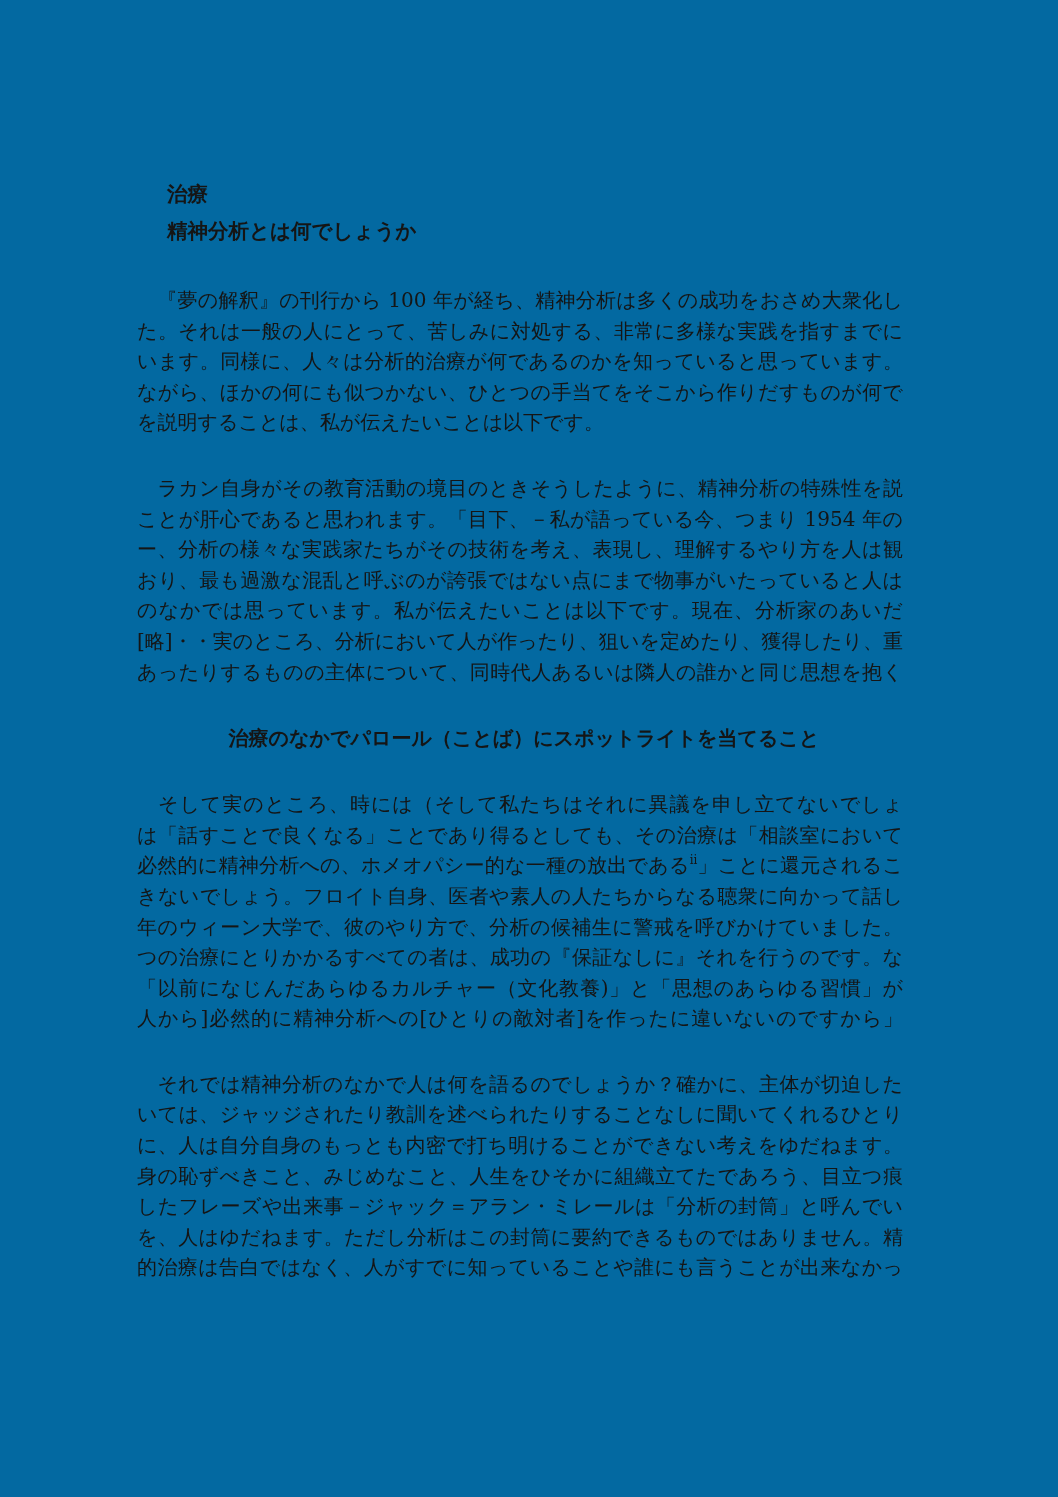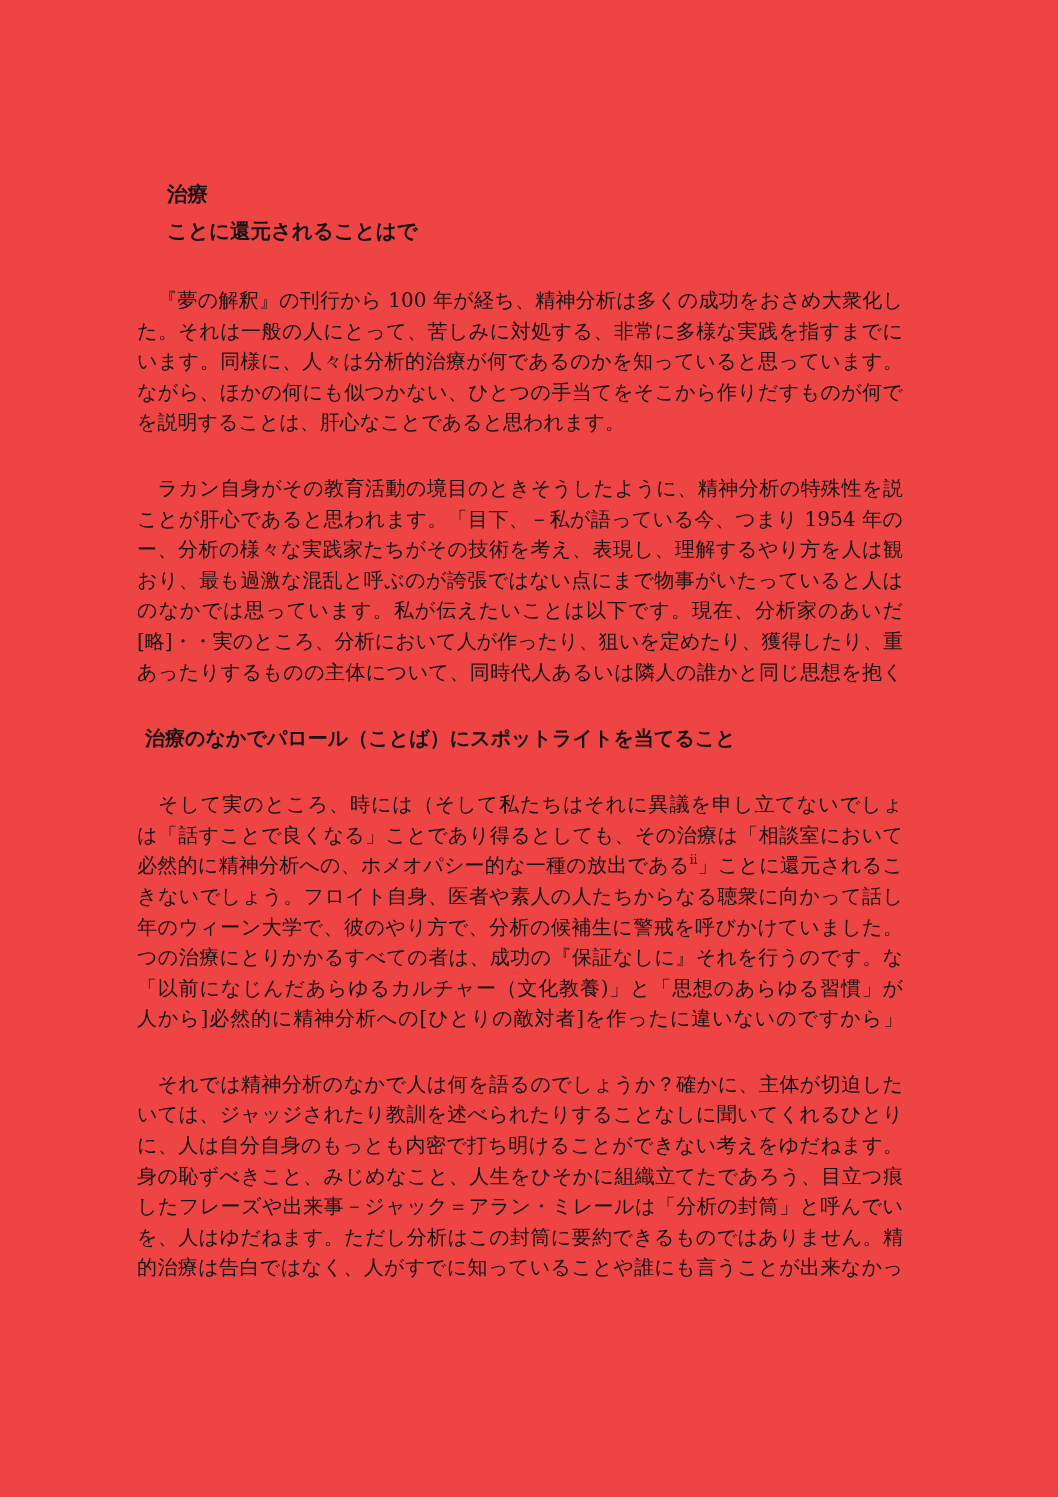--- a/index.html
+++ b/index.html
@@ -4,21 +4,21 @@
 <style>
   html, body { margin: 0; padding: 0; }
   body {
     width: 1058px; height: 1497px;
     background: #ffffff;
     font-family: "DejaVu Serif", "Liberation Serif", serif;
   }
   .page {
     position: relative;
     width: 1058px; height: 1497px;
-    background: #ef4444;
+    background: #0369a1;
     overflow: hidden;
   }
   .content {
     position: absolute;
     left: 137px; top: 176px;
     width: 766px;
     color: #151515;
   }
   .block { margin-top: 35px; }
   .block.title-block { margin-top: 0; }
@@ -36,43 +36,43 @@
     font-weight: bold;
     font-size: 20.5px;
     line-height: 37px; height: 37px;
     text-indent: 30px;
     text-align: left;
   }
   .heading-line {
     font-weight: bold;
     line-height: 32px; height: 32px;
     text-indent: 8px;
-    text-align: left;
+    text-align: center;
   }
   .line sup {
     font-size: 12px;
     line-height: 0;
     vertical-align: super;
   }
 </style>
 </head>
 <body>
 
 <div class="page">
   <div class="content">
       <div class="block title-block">
         <div class="line title-line">治療</div>
-        <div class="line title-line">ことに還元されることはで</div>
+        <div class="line title-line">精神分析とは何でしょうか</div>
       </div>
       <div class="block paragraph">
         <div class="line paragraph-line j"><span>　『夢の解釈』の刊行から 100 年が経ち、精神分析は多くの成功をおさめ大衆化しまし</span></div>
         <div class="line paragraph-line j"><span>た。それは一般の人にとって、苦しみに対処する、非常に多様な実践を指すまでになって</span></div>
         <div class="line paragraph-line j"><span>います。同様に、人々は分析的治療が何であるのかを知っていると思っています。しかし</span></div>
         <div class="line paragraph-line j"><span>ながら、ほかの何にも似つかない、ひとつの手当てをそこから作りだすものが何であるか</span></div>
-        <div class="line paragraph-line"><span>を説明することは、肝心なことであると思われます。</span></div>
+        <div class="line paragraph-line"><span>を説明することは、私が伝えたいことは以下です。</span></div>
       </div>
       <div class="block paragraph">
         <div class="line paragraph-line j"><span>　ラカン自身がその教育活動の境目のときそうしたように、精神分析の特殊性を説明する</span></div>
         <div class="line paragraph-line j"><span>ことが肝心であると思われます。「目下、－私が語っている今、つまり 1954 年のことです</span></div>
         <div class="line paragraph-line j"><span>ー、分析の様々な実践家たちがその技術を考え、表現し、理解するやり方を人は観察して</span></div>
         <div class="line paragraph-line j"><span>おり、最も過激な混乱と呼ぶのが誇張ではない点にまで物事がいたっていると人はこころ</span></div>
         <div class="line paragraph-line"><span>のなかでは思っています。私が伝えたいことは以下です。現在、分析家のあいだで、</span></div>
         <div class="line paragraph-line j"><span>[略]・・実のところ、分析において人が作ったり、狙いを定めたり、獲得したり、重要で</span></div>
         <div class="line paragraph-line j"><span>あったりするものの主体について、同時代人あるいは隣人の誰かと同じ思想を抱く人は、</span></div>
       </div>

